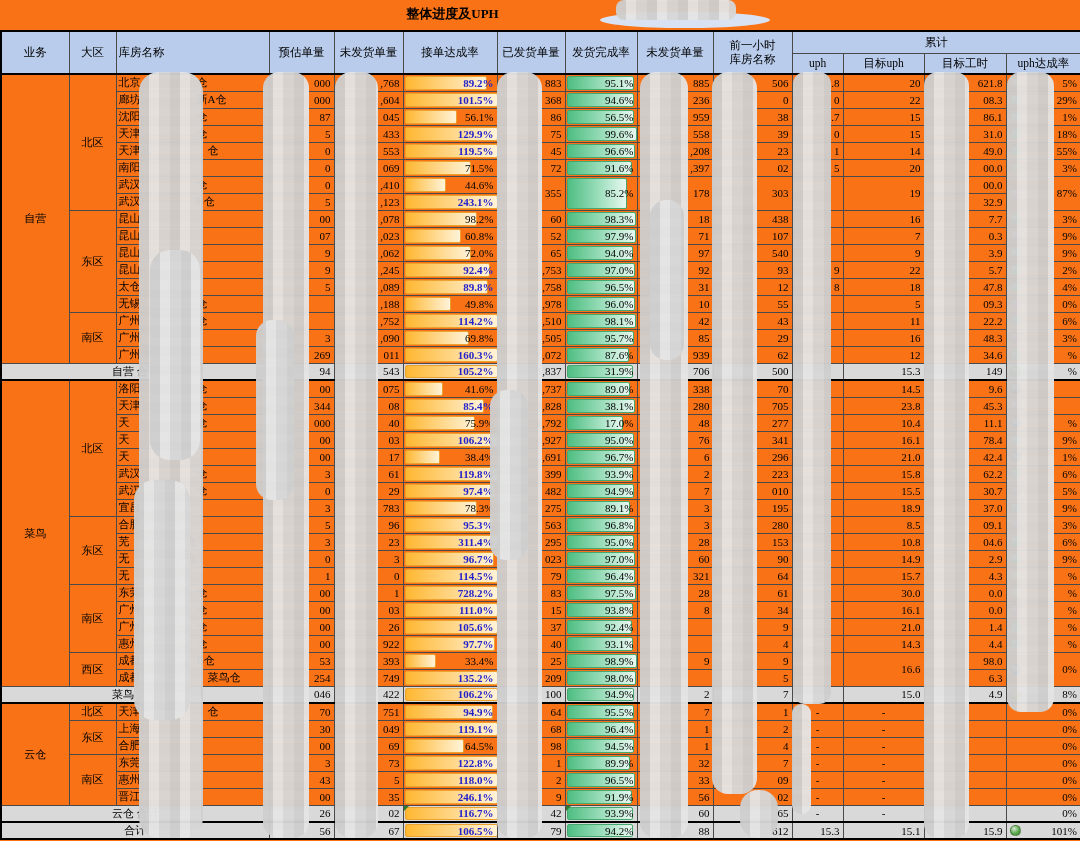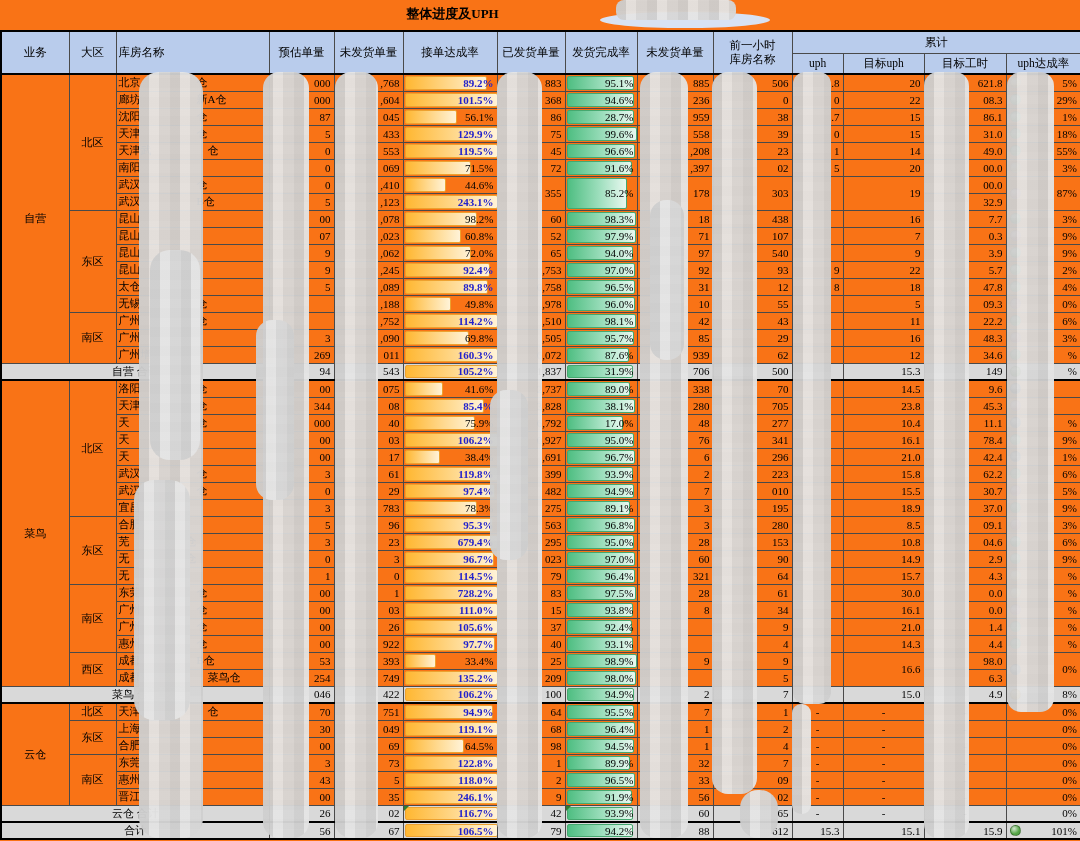--- a/index.html
+++ b/index.html
@@ -164,21 +164,21 @@
           </td>
           <td class="num">87</td>
           <td class="num">045</td>
           <td class="bar-cell">
             <div class="bar ob" style="width: calc(56.1% - 2px);"></div>
             <span class="bval">56.1%</span>
           </td>
           <td class="num">86</td>
           <td class="bar-cell">
             <div class="bar gb" style="width: calc(94.4% - 2px);"></div>
-            <span class="bval">28.7%</span>
+            <span class="bval">56.5%</span>
           </td>
           <td class="num">959</td>
           <td class="num">38</td>
           <td class="num">.7</td>
           <td class="num">15</td>
           <td class="num">86.1</td>
           <td>
             <div class="urwrap">
               <span class="dot" style="background: radial-gradient(circle at 35% 30%, rgba(255, 255, 255, 0.75), rgba(255, 255, 255, 0) 60%), rgb(85, 165, 70);"></span>
               <span class="urv">1%</span>
@@ -918,21 +918,21 @@
             <div class="nm">
               <span>芜</span>
               <span class="sp"></span>
               <span>仓</span>
             </div>
           </td>
           <td class="num">3</td>
           <td class="num">23</td>
           <td class="bar-cell">
             <div class="bar ob" style="width: calc(100% - 2px);"></div>
-            <span class="bval blue">679.4%</span>
+            <span class="bval blue">311.4%</span>
           </td>
           <td class="num">295</td>
           <td class="bar-cell">
             <div class="bar gb" style="width: calc(95% - 2px);"></div>
             <span class="bval">95.0%</span>
           </td>
           <td class="num">28</td>
           <td class="num">153</td>
           <td class="num"></td>
           <td class="num">10.8</td>

